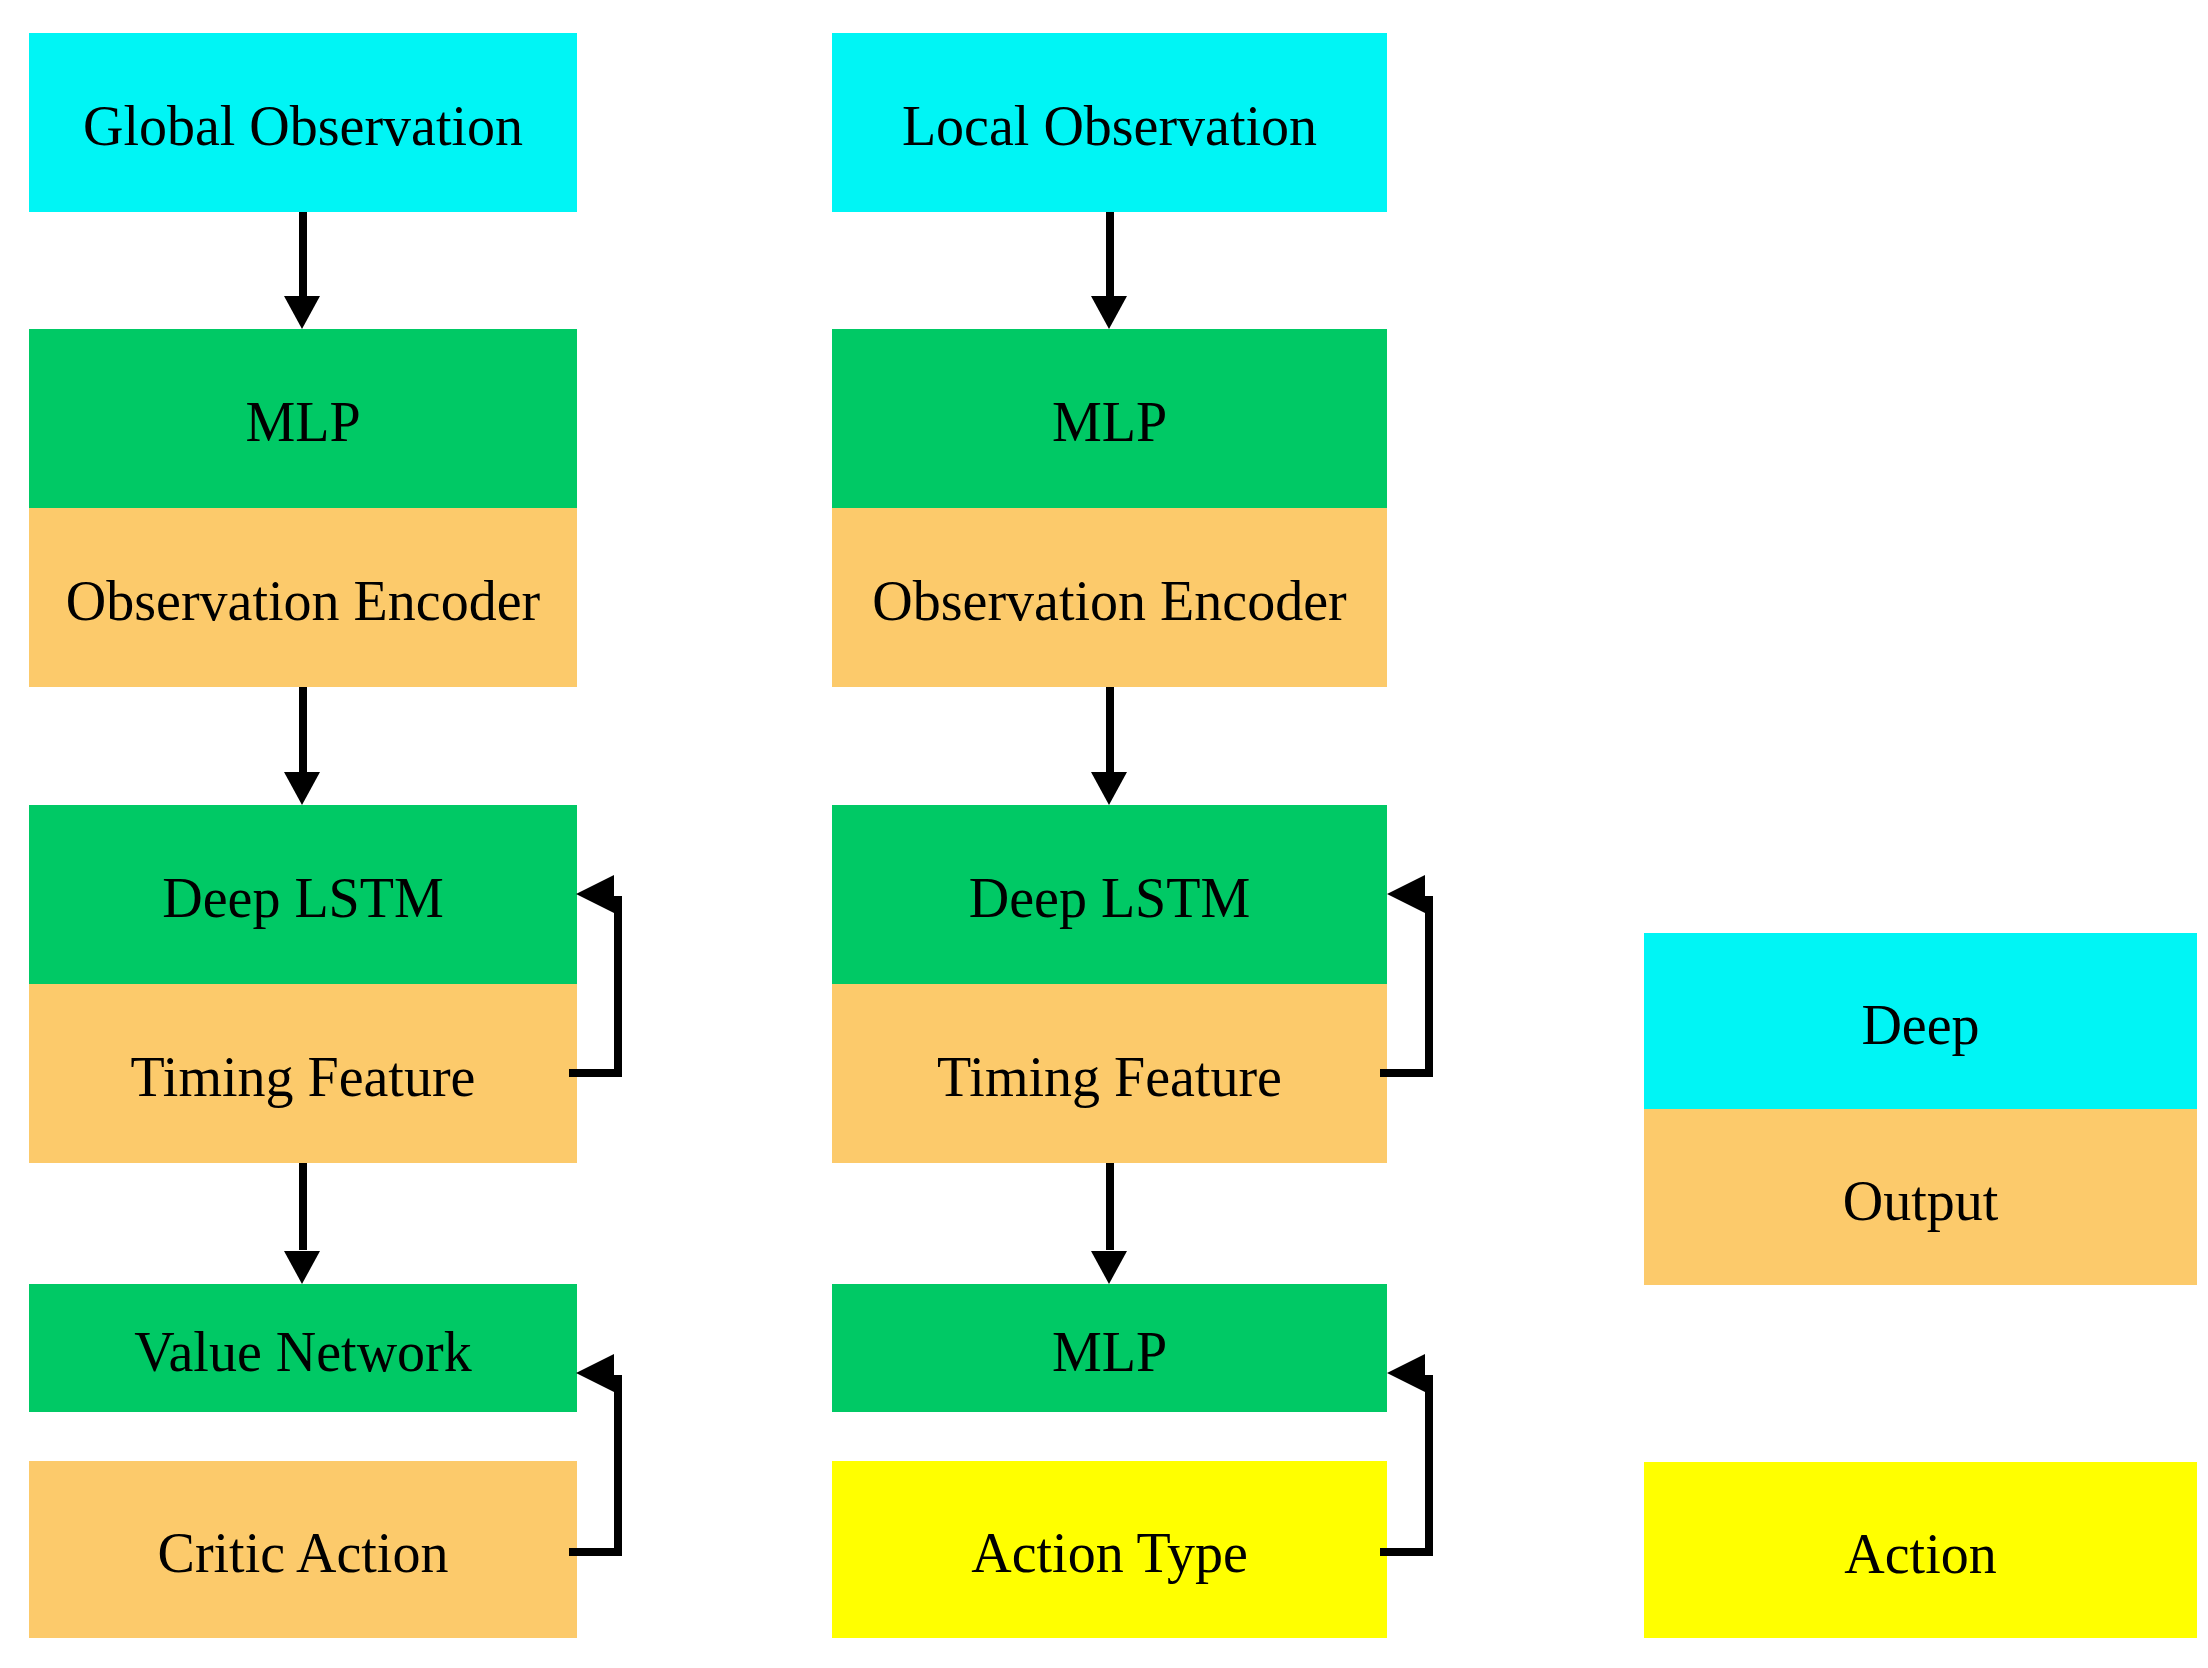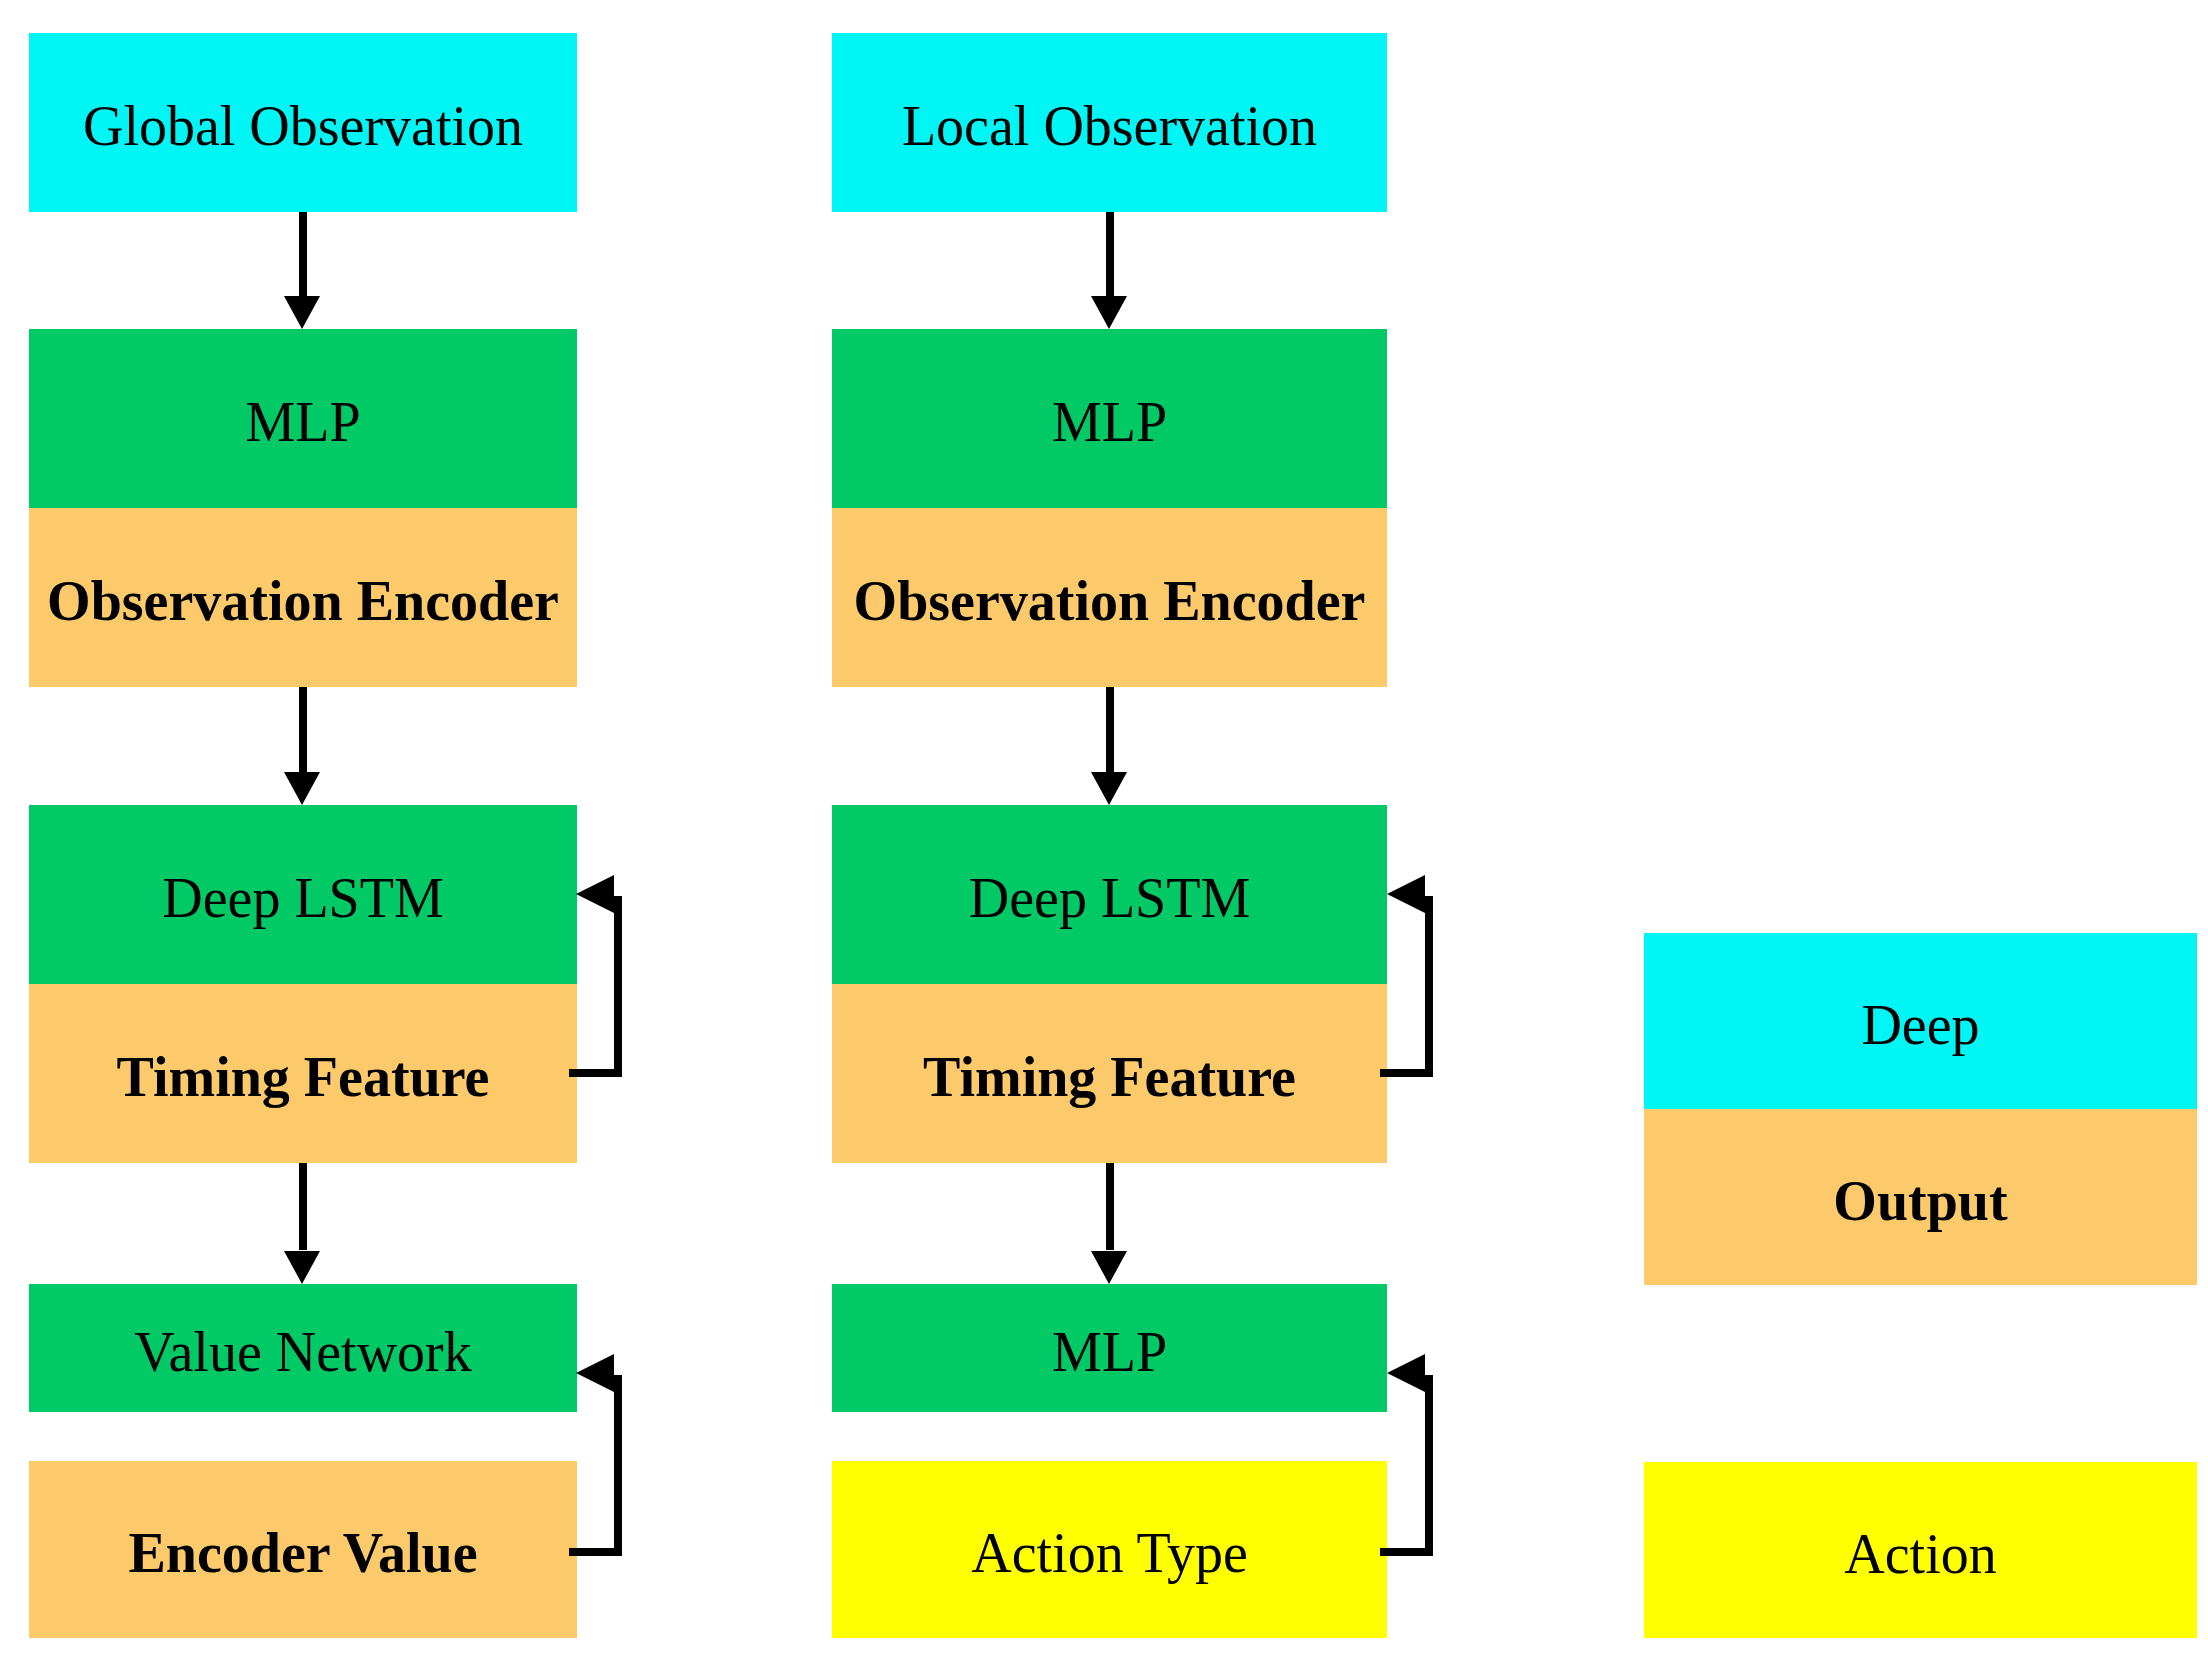--- a/index.html
+++ b/index.html
@@ -3,21 +3,21 @@
 <meta charset="utf-8">
 <style>
   html,body{margin:0;padding:0;background:#ffffff;}
   .canvas{position:relative;width:2208px;height:1668px;background:#ffffff;overflow:hidden;
           font-family:"Liberation Serif","DejaVu Serif",serif;}
   .blk{position:absolute;display:flex;align-items:center;justify-content:center;
        font-size:56px;color:#000;text-align:center;line-height:1.05;padding-top:8.7px;
        box-sizing:border-box;}
   .bg-cyan{background:#00F5F5;}
   .bg-green{background:#00C965;}
-  .bg-orange{background:#FCCA6B;font-weight:bold;}
+  .bg-orange{background:#FCCA6B;}
   .bg-yellow{background:#FFFF00;}
 
   
   .colL{left:29px;width:548px;}
   .colM{left:832px;width:555px;}
   .colG{left:1644px;width:553px;}
 
   
   .r-in{top:33px;height:179px;}
   .r1t{top:329px;height:179px;}
@@ -59,21 +59,21 @@
 <body>
 
 <div class="canvas">
 
   <div class="blk bg-cyan colL r-in">Global Observation</div>
   <div class="blk bg-green colL r1t">MLP</div>
   <div class="blk bg-orange colL r1b">Observation Encoder</div>
   <div class="blk bg-green colL r2t">Deep LSTM</div>
   <div class="blk bg-orange colL r2b">Timing Feature</div>
   <div class="blk bg-green colL r3t">Value Network</div>
-  <div class="blk bg-orange colL r3b">Encoder Value</div>
+  <div class="blk bg-orange colL r3b">Critic Action</div>
 
   <div class="blk bg-cyan colM r-in">Local Observation</div>
   <div class="blk bg-green colM r1t">MLP</div>
   <div class="blk bg-orange colM r1b">Observation Encoder</div>
   <div class="blk bg-green colM r2t">Deep LSTM</div>
   <div class="blk bg-orange colM r2b">Timing Feature</div>
   <div class="blk bg-green colM r3t">MLP</div>
   <div class="blk bg-yellow colM r3b">Action Type</div>
 
   <div class="blk bg-cyan colG g1">Deep</div>

